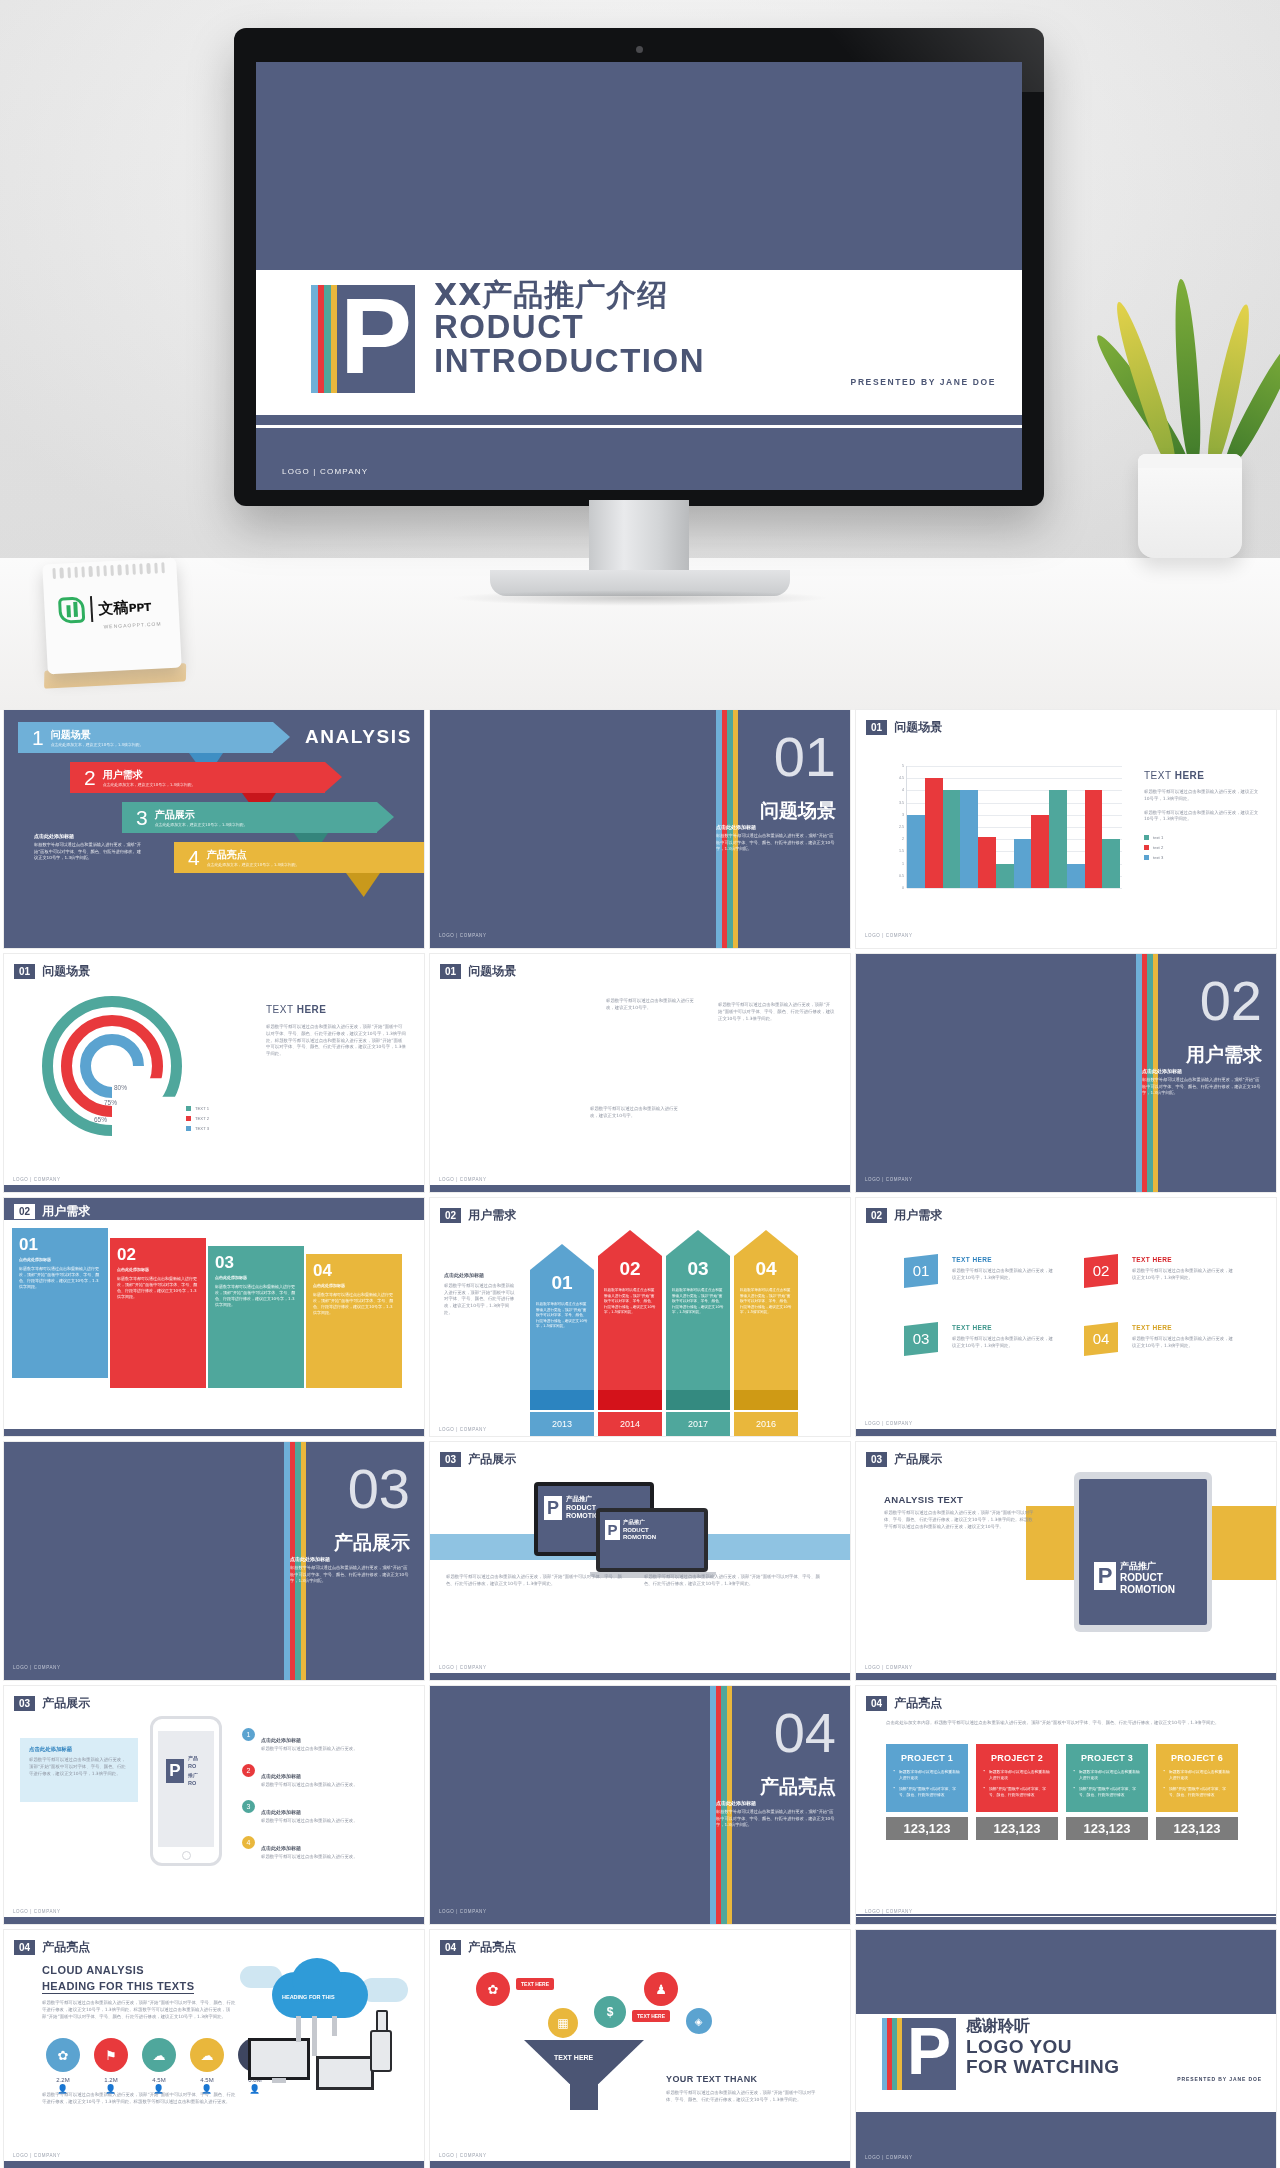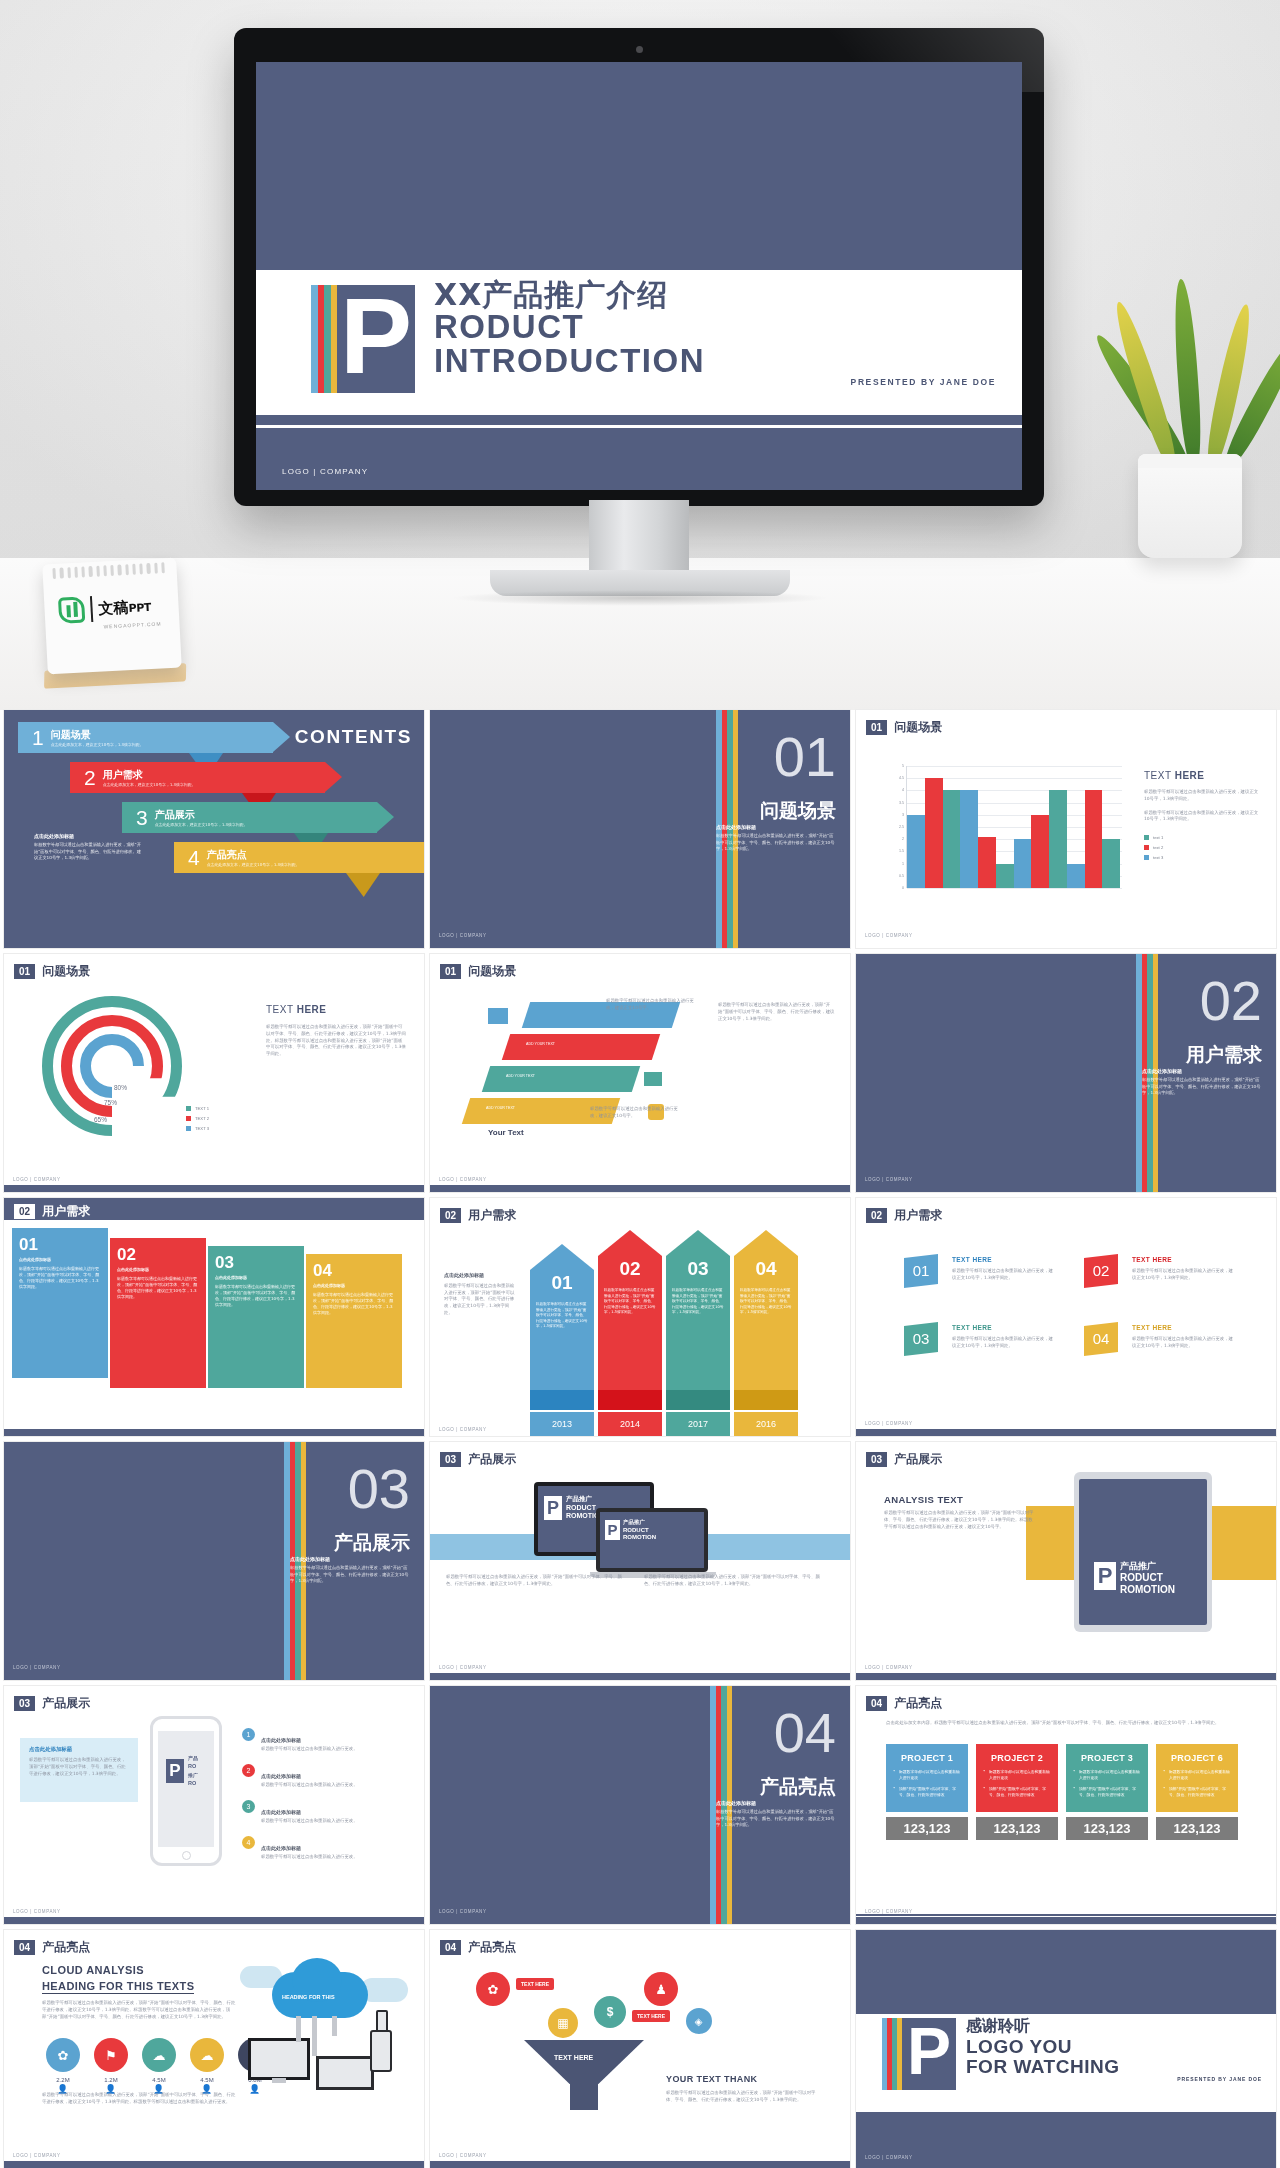--- a/index.html
+++ b/index.html
@@ -275,21 +275,21 @@
     <span class="leaf" style="left:74px;transform:rotate(-4deg) scaleY(1.25)"></span>
     <span class="leaf e" style="left:92px;transform:rotate(12deg) scaleY(1.1)"></span>
     <span class="leaf" style="left:108px;transform:rotate(28deg) scaleY(.95)"></span>
     <span class="pot"></span>
   </div>
 </div>
 
 <div class="grid">
 
   <div class="slide dark">
-    <div class="contents-title">CONTENTS</div>
+    <div class="contents-title">ANALYSIS</div>
 
     <div class="cband" style="left:14px;top:12px;width:255px;background:#6fb0d8">
       <span class="num">1</span>
       <span class="ct">
           <b>问题场景</b>
       <span>点击此处添加文本，建议正文10号字，1.3倍字间距。</span>
         </span>
       <span class="arrow" style="border-left:17px solid #6fb0d8"></span>
     </div>
     <div class="ctail" style="left:185px;top:43px;background:#3f8fc4;clip-path:polygon(0 0,100% 0,52% 100%)"></div>
@@ -453,33 +453,20 @@
     <div class="foot-logo">LOGO | COMPANY</div>
     <div class="foot-bar"></div>
   </div>
 
   <div class="slide">
     <div class="sec-tag">
         <span class="sec-num">01</span>
         <span class="sec-cn">问题场景</span>
       </div>
 
-    <div style="position:absolute;left:36px;top:46px;width:230px;height:140px">
-      <div style="position:absolute;left:60px;top:2px;width:150px;height:26px;background:#5ba3d0;transform:skewX(-18deg)"></div>
-      <div style="position:absolute;left:40px;top:34px;width:150px;height:26px;background:#e8393c;transform:skewX(-18deg)"></div>
-      <div style="position:absolute;left:20px;top:66px;width:150px;height:26px;background:#4fa79c;transform:skewX(-18deg)"></div>
-      <div style="position:absolute;left:0px;top:98px;width:150px;height:26px;background:#e9b73c;transform:skewX(-18deg)"></div>
-      <span style="position:absolute;left:60px;top:42px;font-size:3.6px;color:#fff">ADD YOUR TEXT</span>
-      <span style="position:absolute;left:40px;top:74px;font-size:3.6px;color:#fff">ADD YOUR TEXT</span>
-      <span style="position:absolute;left:20px;top:106px;font-size:3.6px;color:#fff">ADD YOUR TEXT</span>
-      <span style="position:absolute;left:22px;top:128px;font-size:8px;font-weight:700;color:#3e4660">Your Text</span>
-      <div style="position:absolute;left:22px;top:8px;width:20px;height:16px;background:#5ba3d0"></div>
-      <div style="position:absolute;left:178px;top:72px;width:18px;height:14px;background:#4fa79c"></div>
-      <div style="position:absolute;left:182px;top:104px;width:16px;height:16px;background:#e9b73c;border-radius:3px"></div>
-    </div>
 
     <div style="position:absolute;left:176px;top:44px;width:90px">
       <div class="blurb">标题数字等都可以通过点击和重新输入进行更改，建议正文10号字。</div>
     </div>
     <div style="position:absolute;left:160px;top:152px;width:96px">
       <div class="blurb">标题数字等都可以通过点击和重新输入进行更改，建议正文10号字。</div>
     </div>
     <div style="position:absolute;left:288px;top:48px;width:118px">
       <div class="blurb">标题数字等都可以通过点击和重新输入进行更改，顶部“开始”面板中可以对字体、字号、颜色、行距等进行修改，建议正文10号字，1.3倍字间距。</div>
     </div>

